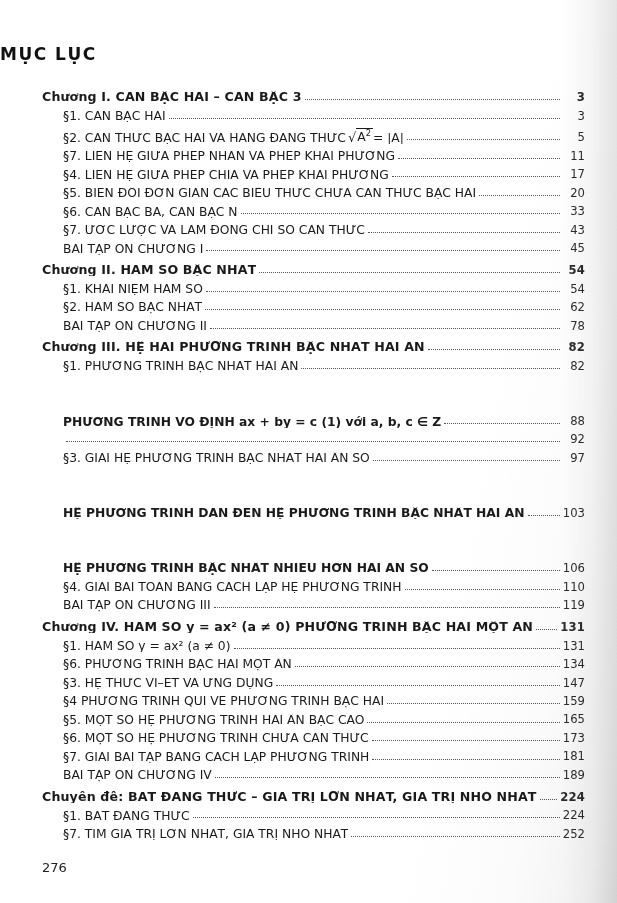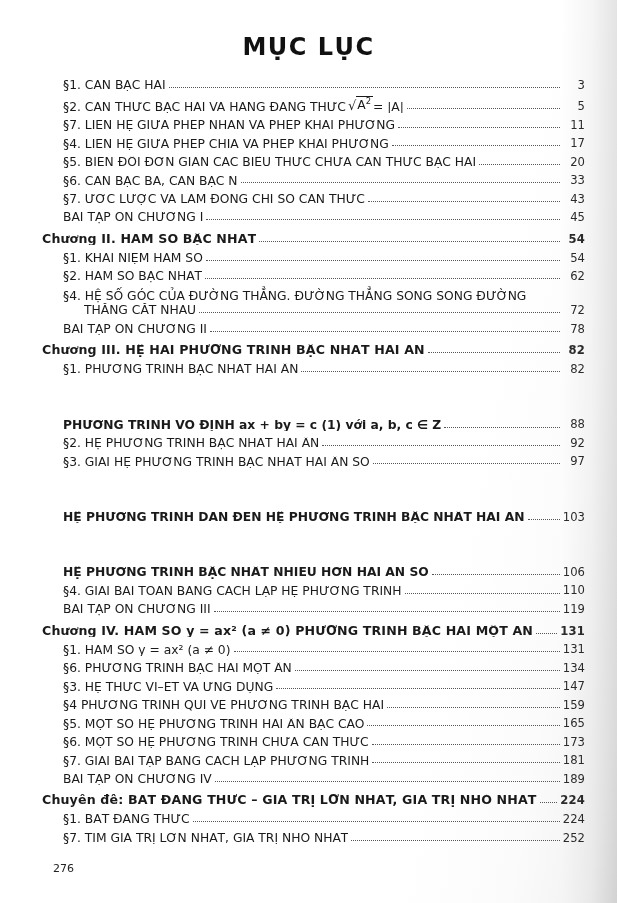--- a/index.html
+++ b/index.html
@@ -17,27 +17,26 @@
   }
   .page {
     position: relative;
     width: 617px;
     height: 903px;
     background: linear-gradient(100deg, #ffffff 0%, #ffffff 72%, #fbfbfb 86%, #f2f2f2 96%, #eaeaea 100%);
     box-sizing: border-box;
     padding: 0;
   }
   .title {
-    text-align: center;
-    font-size: 24px;
+    font-size: 17px;
     font-weight: bold;
     letter-spacing: 1.5px;
     color: #111;
     margin: 0;
-    padding-top: 33px;
+    padding-top: 44px;
     padding-bottom: 18px;
   }
   .toc {
     padding-left: 42px;
     padding-right: 32px;
   }
   .row {
     display: flex;
     align-items: flex-end;
     font-size: 12.3px;
@@ -102,41 +101,45 @@
     padding: 0 2px 0 1px;
     display: inline-block;
     position: relative;
     top: -1px;
   }
   sup { font-size: 0.68em; }
   .footer-page {
     position: absolute;
     left: 42px;
     bottom: 28px;
-    font-size: 11px;
+    font-size: 13px;
     color: #222;
-    margin-left: 11px;
   }
   .edge-shadow {
     position: absolute;
     top: 0; right: 0;
     width: 56px; height: 903px;
     background: linear-gradient(to right, rgba(0,0,0,0) 0%, rgba(0,0,0,0.035) 55%, rgba(0,0,0,0.10) 100%);
     pointer-events: none;
   }
 </style>
 </head>
 <body>
 
 <div class="page">
 
   <h1 class="title">MỤC LỤC</h1>
 
   <div class="toc">
 
+    <div class="row chapter lvl-chapter">
+      <span class="lbl">Chương I. CĂN BẬC HAI – CĂN BẬC 3</span>
+      <span class="dots"></span>
+      <span class="pg">3</span>
+    </div>
 
     <div class="row section">
       <span class="lbl">§1. CĂN BẬC HAI</span>
       <span class="dots"></span>
       <span class="pg">3</span>
     </div>
 
     <div class="row section">
       <span class="lbl">§2. CĂN THỨC BẬC HAI VÀ HẰNG ĐẲNG THỨC</span>
       <span class="sqrt-wrap">
@@ -194,28 +197,20 @@
       <span class="dots"></span>
       <span class="pg">54</span>
     </div>
 
     <div class="row section">
       <span class="lbl">§2. HÀM SỐ BẬC NHẤT</span>
       <span class="dots"></span>
       <span class="pg">62</span>
     </div>
 
-    <div class="twoline">
-      <span class="line1">§4. HỆ SỐ GÓC CỦA ĐƯỜNG THẲNG. ĐƯỜNG THẲNG SONG SONG ĐƯỜNG</span>
-      <span class="line2">
-        <span class="lbl">THẲNG CẮT NHAU</span>
-        <span class="dots"></span>
-        <span class="pg">72</span>
-      </span>
-    </div>
 
     <div class="row section">
       <span class="lbl">BÀI TẬP ÔN CHƯƠNG II</span>
       <span class="dots"></span>
       <span class="pg">78</span>
     </div>
 
     <div class="row chapter lvl-chapter">
       <span class="lbl">Chương III. HỆ HAI PHƯƠNG TRÌNH BẬC NHẤT HAI ẨN</span>
       <span class="dots"></span>
@@ -228,21 +223,20 @@
       <span class="pg">82</span>
     </div>
 
     <div class="row sub">
       <span class="lbl">PHƯƠNG TRÌNH VÔ ĐỊNH ax + by = c (1) với a, b, c ∈ Z</span>
       <span class="dots"></span>
       <span class="pg">88</span>
     </div>
 
     <div class="row section">
-      <span class="lbl">§2. HỆ PHƯƠNG TRÌNH BẬC NHẤT HAI ẨN</span>
       <span class="dots"></span>
       <span class="pg">92</span>
     </div>
 
     <div class="row section">
       <span class="lbl">§3. GIẢI HỆ PHƯƠNG TRÌNH BẬC NHẤT HAI ẨN SỐ</span>
       <span class="dots"></span>
       <span class="pg">97</span>
     </div>
 

